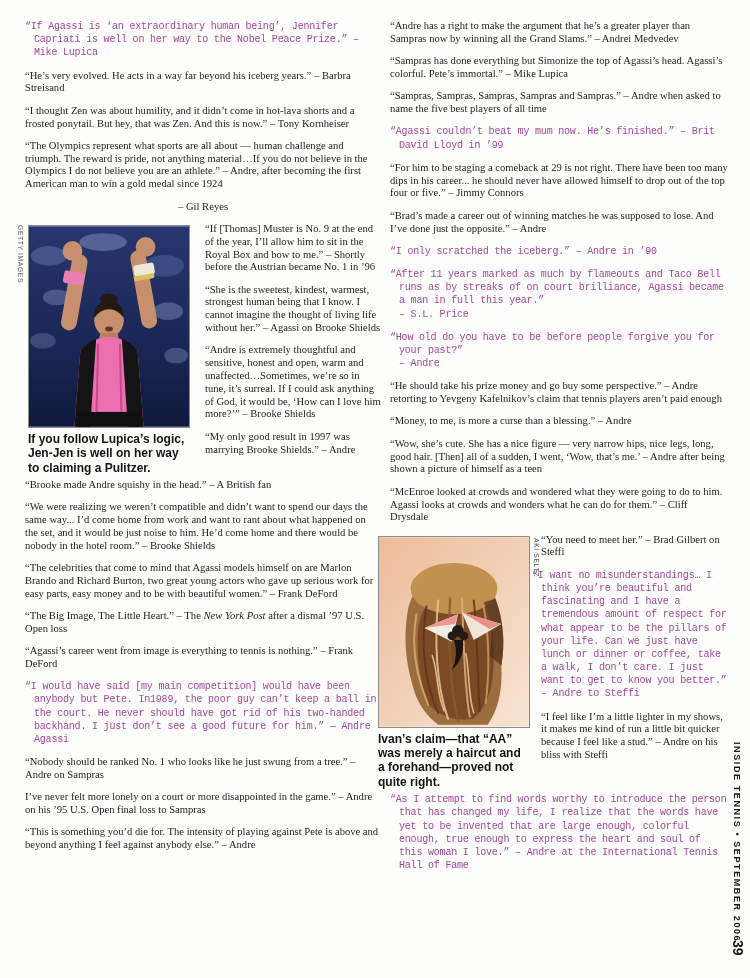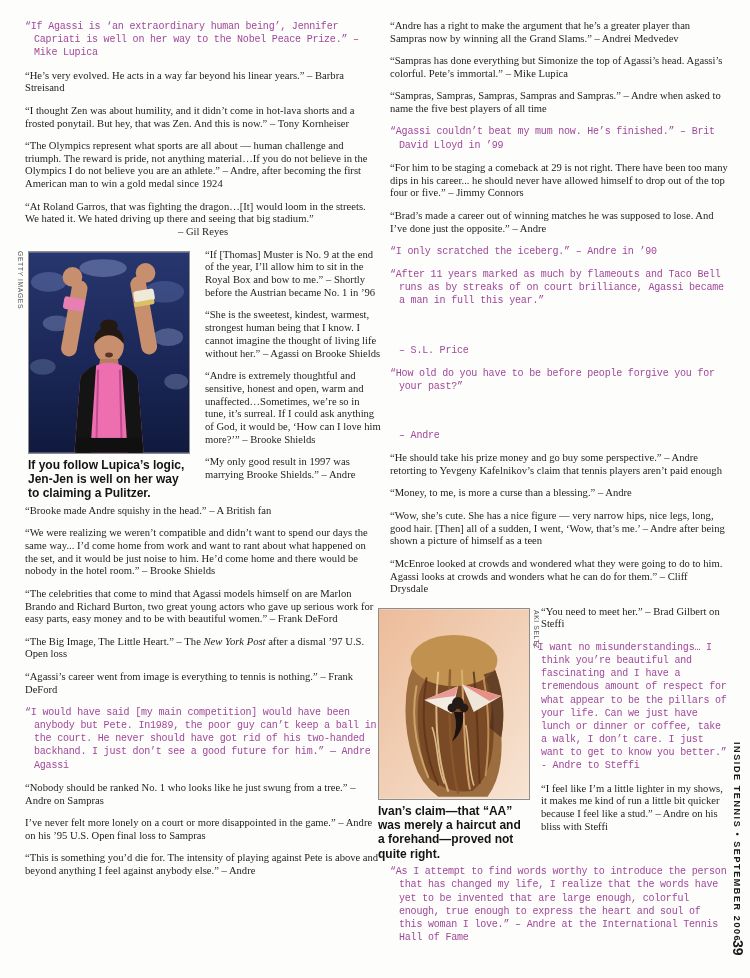--- a/index.html
+++ b/index.html
@@ -17,21 +17,21 @@
   .quote { font-size:10.6px; line-height:1.21; margin-bottom:9.5px; }
   .quote.black b { font-weight:400; }
   .purple, .purple-lead {
     color:var(--accent);
     font-family:Liberation Mono, monospace;
     font-size:10px; line-height:1.32; letter-spacing:-0.2px;
     padding-left:9px; text-indent:-9px; margin-bottom:10px;
   }
   .purple b, .purple-lead b { font-weight:400; }
   .attr-center { display:block; text-align:center; text-indent:0; }
-  .attr-block  { display:block; text-indent:0;margin-top:36px; }
+  .attr-block  { display:block; text-indent:0; }
 
   .figure { float:left; position:relative; }
   .figure-left  { width:165px; margin:2px 12px 2px 3px; }
   .figure-right { width:152px; margin:2px 11px 2px -12px; }
   .photo { display:block; border:1px solid #8d8d8d; }
   .credit {
     position:absolute; writing-mode:vertical-rl;
     font-family:"Liberation Sans", sans-serif;
     font-size:6.8px; letter-spacing:0.6px; color:#5a5a5a; white-space:nowrap;
   }
@@ -55,24 +55,24 @@
   }
 </style>
 </head>
 <body>
 
 <div class="page">
 
   <div class="col col-left">
     <div>
         <p class="quote purple-lead"><span class="q">“If Agassi is ‘an extraordinary human being’, Jennifer Capriati is well on her way to the Nobel Peace Prize.”</span> <b class="a">– Mike Lupica</b></p>
-        <p class="quote black"><span class="q">“He’s very evolved. He acts in a way far beyond his linear years.”</span> <b class="a">– Barbra Streisand</b></p>
+        <p class="quote black"><span class="q">“He’s very evolved. He acts in a way far beyond his iceberg years.”</span> <b class="a">– Barbra Streisand</b></p>
         <p class="quote black"><span class="q">“I thought Zen was about humility, and it didn’t come in hot-lava shorts and a frosted ponytail. But hey, that was Zen. And this is now.”</span> <b class="a">– Tony Kornheiser</b></p>
         <p class="quote black"><span class="q">“The Olympics represent what sports are all about — human challenge and triumph. The reward is pride, not anything material…If you do not believe in the Olympics I do not believe you are an athlete.”</span> <b class="a">– Andre, after becoming the first American man to win a gold medal since 1924</b></p>
-        <p class="quote black"><span class="q">“At Roland Garros, that was fighting the dragon…[It] would loom in the streets. We hated it. We hated driving up there and seeing that big stadium.”</span> <b class="a attr-center">– Gil Reyes</b></p>
+        <p class="quote black"> <b class="a attr-center">– Gil Reyes</b></p>
       </div>
 
     <div class="figure figure-left">
       <span class="credit credit-left">GETTY IMAGES</span>
       <svg class="photo" viewBox="0 0 162 203" width="162" height="203" aria-hidden="true">
         <defs>
           <linearGradient id="bg1" x1="0" y1="0" x2="0" y2="1">
             <stop offset="0" stop-color="#27366e"></stop>
             <stop offset="0.55" stop-color="#1b2757"></stop>
             <stop offset="1" stop-color="#101a3e"></stop>

